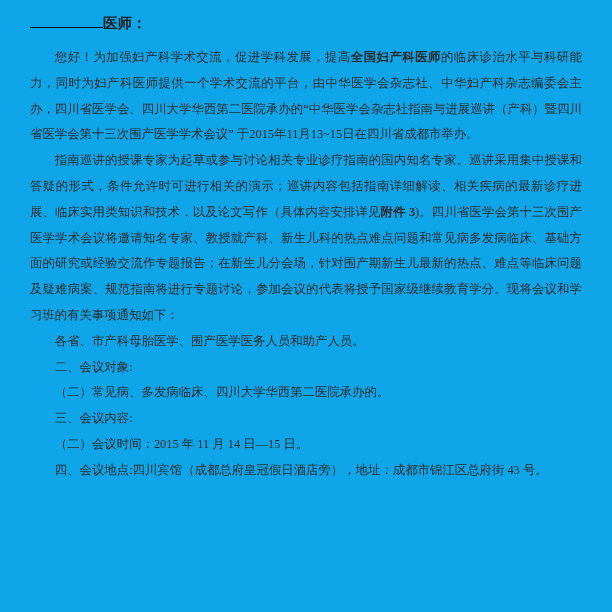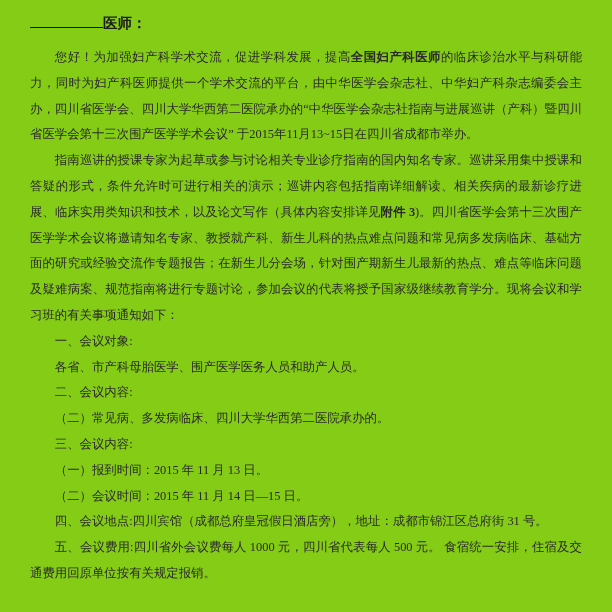--- a/index.html
+++ b/index.html
@@ -5,21 +5,21 @@
   html, body {
     margin: 0;
     padding: 0;
     background: #ffffff;
   }
   .doc {
     position: relative;
     width: 612px;
     height: 612px;
     box-sizing: border-box;
-    background: #84cc16;
+    background: #0ea5e9;
     padding: 13px 30px 0 30px;
     font-family: "Liberation Serif", "DejaVu Serif", serif;
     font-size: 12.4px;
     line-height: 25.8px;
     color: #2a2a2a;
     overflow: hidden;
   }
   .salutation {
     font-weight: bold;
     font-size: 14.5px;
@@ -47,23 +47,20 @@
 <body>
 
 <div class="doc">
 
   <div class="salutation"><span class="blank-line"></span><span>医师：</span></div>
 
   <p class="para"><span>您好！为加强妇产科学术交流，促进学科发展，提高</span><span class="b">全国妇产科医师</span><span>的临床诊治水平与科研能力，同时为妇产科医师提供一个学术交流的平台，由中华医学会杂志社、中华妇产科杂志编委会主办，四川省医学会、四川大学华西第二医院承办的“中华医学会杂志社指南与进展巡讲（产科）暨四川省医学会第十三次围产医学学术会议” 于2015年11月13~15日在四川省成都市举办。</span></p>
 
   <p class="para"><span>指南巡讲的授课专家为起草或参与讨论相关专业诊疗指南的国内知名专家。巡讲采用集中授课和答疑的形式，条件允许时可进行相关的演示；巡讲内容包括指南详细解读、相关疾病的最新诊疗进展、临床实用类知识和技术，以及论文写作（具体内容安排详见</span><span class="b">附件 3</span><span>)。四川省医学会第十三次围产医学学术会议将邀请知名专家、教授就产科、新生儿科的热点难点问题和常见病多发病临床、基础方面的研究或经验交流作专题报告；在新生儿分会场，针对围产期新生儿最新的热点、难点等临床问题及疑难病案、规范指南将进行专题讨论，参加会议的代表将授予国家级继续教育学分。现将会议和学习班的有关事项通知如下：</span></p>
 
-  <p class="item">一、会议对象:</p>
   <p class="item">各省、市产科母胎医学、围产医学医务人员和助产人员。</p>
-  <p class="item">二、会议内容:</p>
+  <p class="item">二、会议对象:</p>
   <p class="item">（二）常见病、多发病临床、四川大学华西第二医院承办的。</p>
   <p class="item">三、会议内容:</p>
-  <p class="item">（一）报到时间：2015 年 11 月 13 日。</p>
   <p class="item">（二）会议时间：2015 年 11 月 14 日—15 日。</p>
-  <p class="item">四、会议地点:四川宾馆（成都总府皇冠假日酒店旁），地址：成都市锦江区总府街 31 号。</p>
-  <p class="item">五、会议费用:四川省外会议费每人 1000 元，四川省代表每人 500 元。 食宿统一安排，住宿及交通费用回原单位按有关规定报销。</p>
+  <p class="item">四、会议地点:四川宾馆（成都总府皇冠假日酒店旁），地址：成都市锦江区总府街 43 号。</p>
 
 </div>
 
 </body></html>

